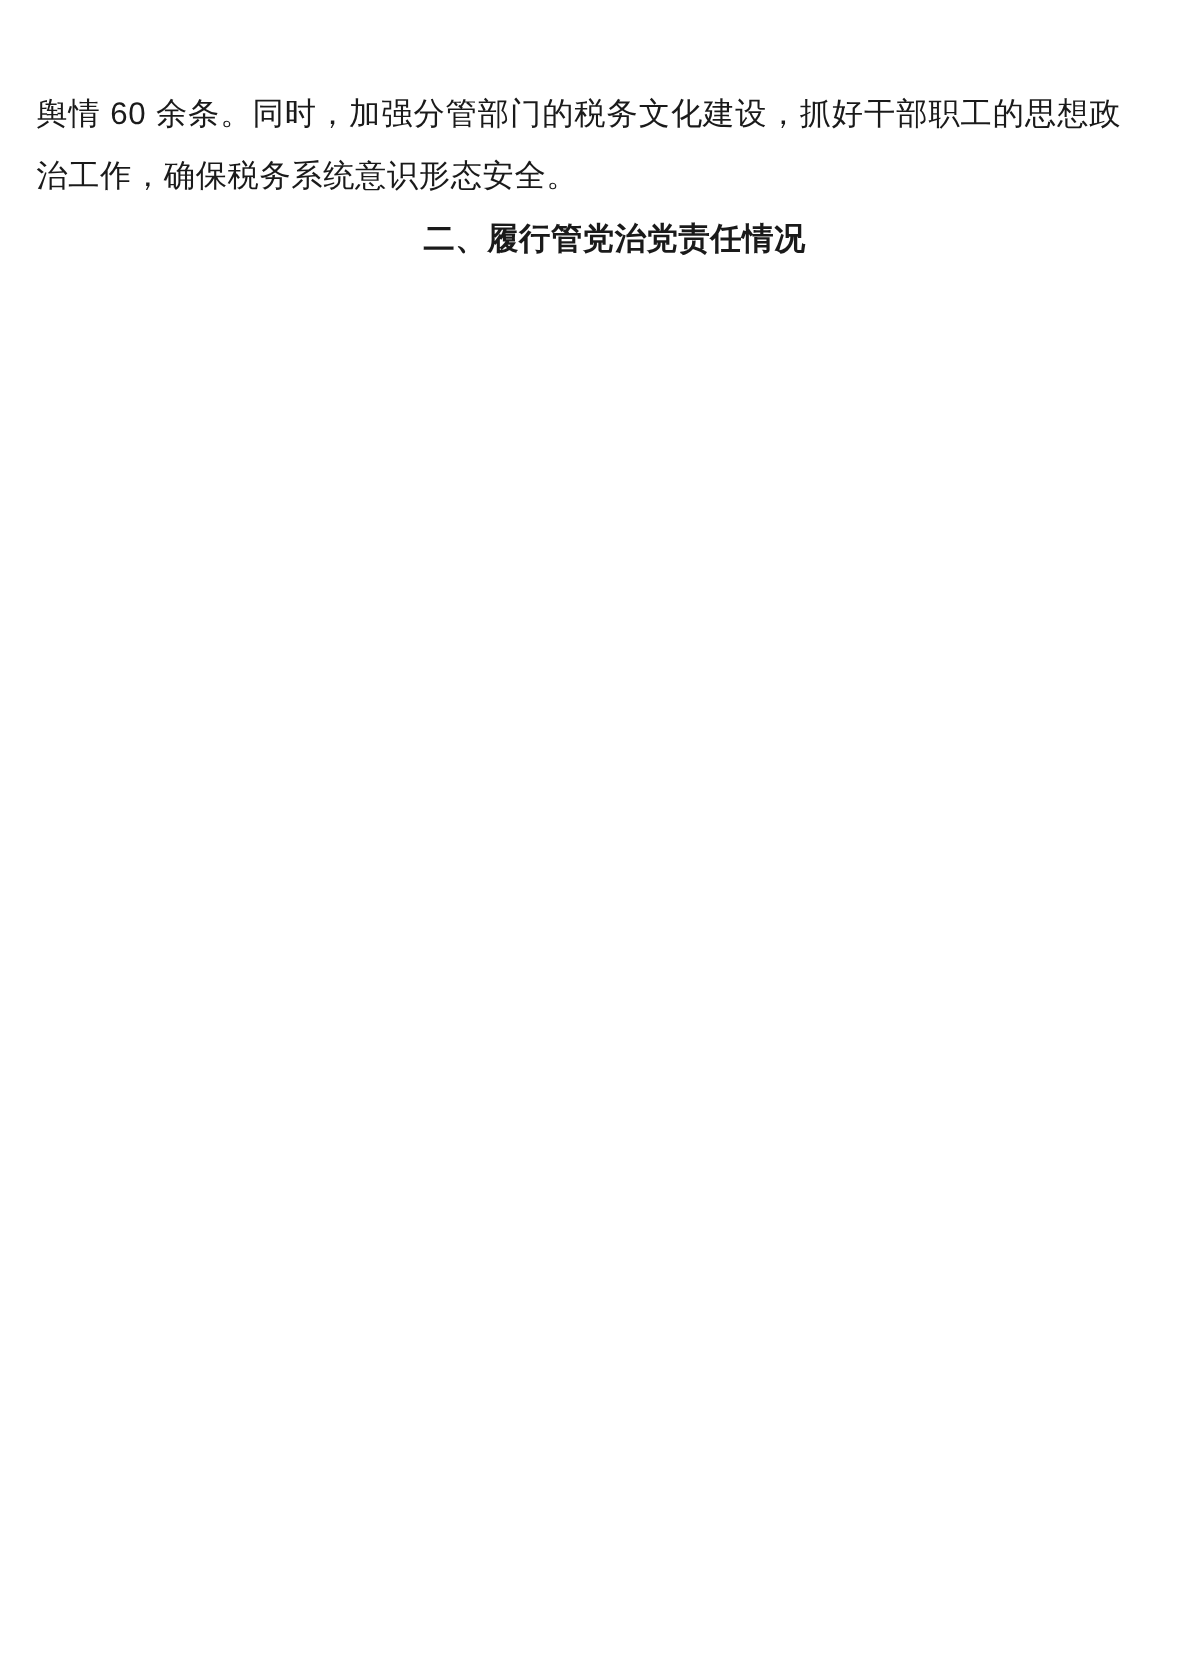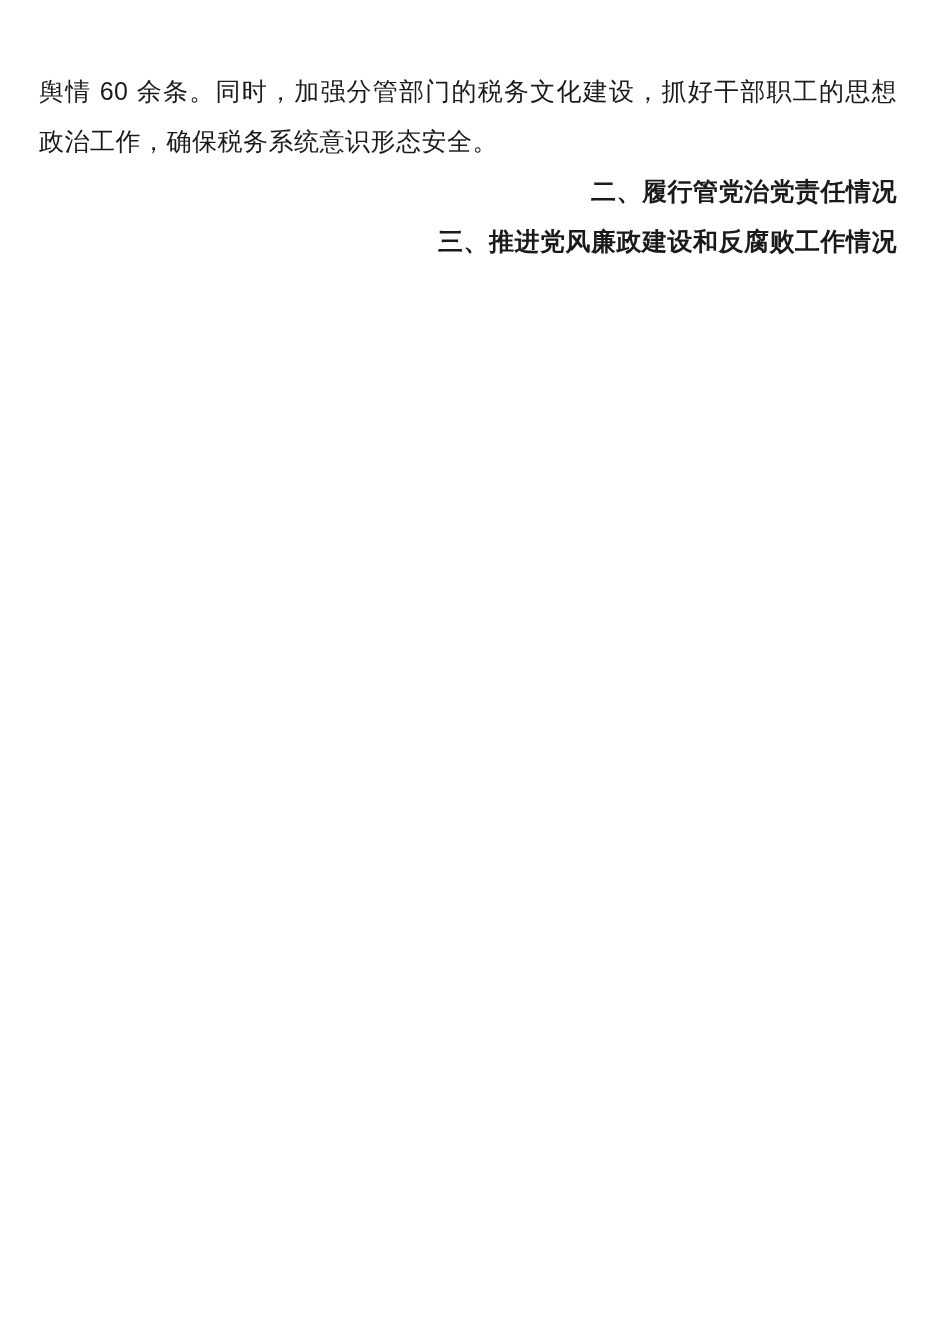--- a/index.html
+++ b/index.html
@@ -10,46 +10,45 @@
     body {
       width: 950px;
       height: 1344px;
       overflow: hidden;
     }
     .page {
       box-sizing: border-box;
       width: 950px;
       height: 1344px;
       background: #ffffff;
-      padding: 66px 53px 0 39px;
+      padding: 66px 53px 0 29px;
       font-family: "Liberation Sans", "DejaVu Sans", sans-serif;
       color: #1a1a1a;
     }
     .para {
       margin: 0;
       font-size: 25px;
       line-height: 50px;
       font-weight: 500;
       text-align: justify;
       letter-spacing: 0.5px;
       word-break: break-all;
     }
     .indent {
       text-indent: 2.3em;
     }
     .heading {
       font-weight: 600;
-      text-align: right;
+      text-align: center;
     }
   </style>
 </head>
 <body>
 
 <div class="page">
   <p class="para">舆情 60 余条。同时，加强分管部门的税务文化建设，抓好干部职工的思想政治工作，确保税务系统意识形态安全。</p>
 
   <p class="para indent heading">二、履行管党治党责任情况</p>
 
 
 
 
-  <p class="para indent heading">三、推进党风廉政建设和反腐败工作情况</p>
 </div>
 
 </body></html>

